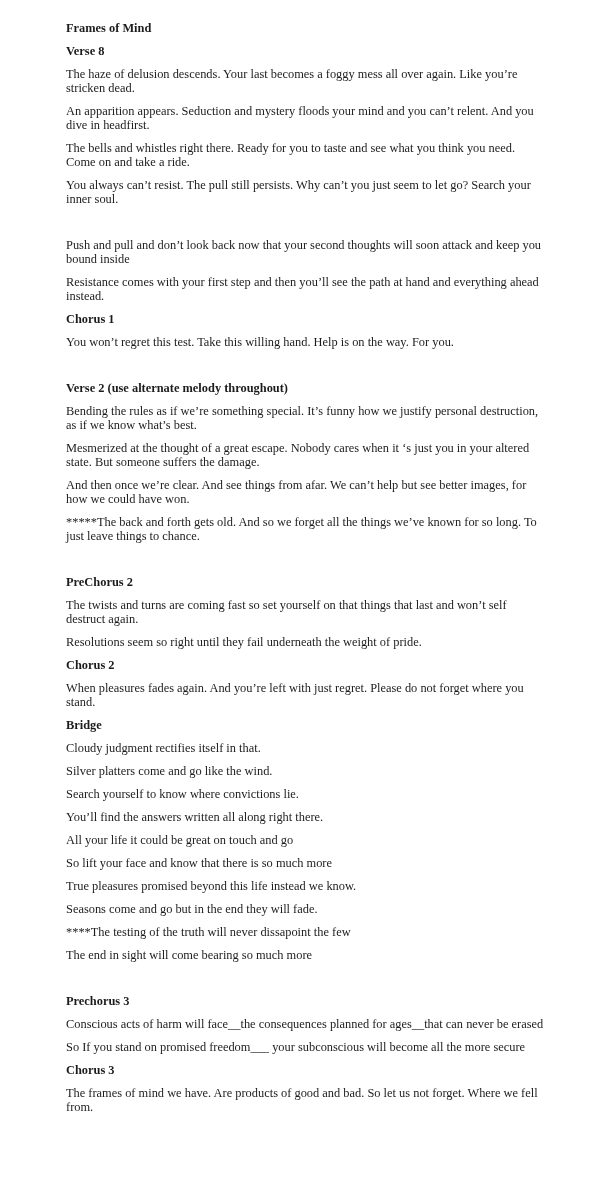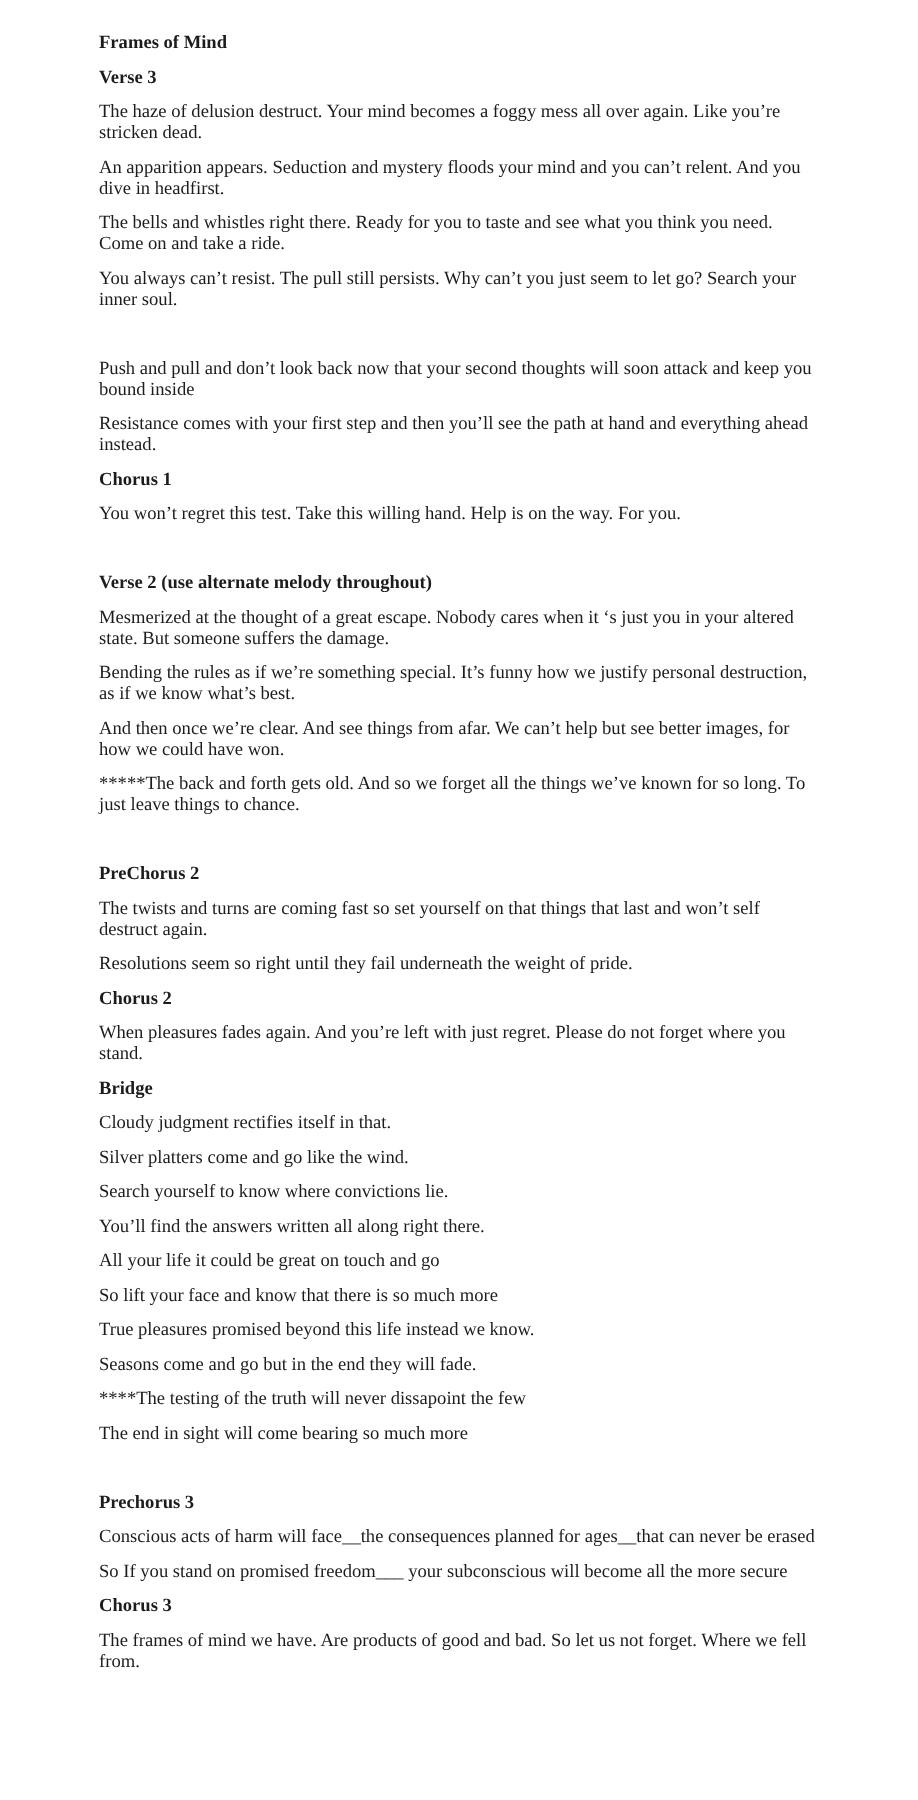--- a/index.html
+++ b/index.html
@@ -35,34 +35,34 @@
   .blank-line {
     height: 23px;
   }
 </style>
 </head>
 <body>
 
 <div class="page" style="color: rgb(28, 28, 28); background: rgb(255, 255, 255);">
   <h1 class="doc-title">Frames of Mind</h1>
   <div>
-      <h2 class="section-heading">Verse 3</h2>
-      <p class="lyric-paragraph">The haze of delusion destruct. Your mind becomes a foggy mess all over again. Like you’re stricken dead.</p>
+      <h2 class="section-heading">Verse 8</h2>
+      <p class="lyric-paragraph">The haze of delusion descends. Your last becomes a foggy mess all over again. Like you’re stricken dead.</p>
       <p class="lyric-paragraph">An apparition appears. Seduction and mystery floods your mind and you can’t relent. And you dive in headfirst.</p>
       <p class="lyric-paragraph">The bells and whistles right there. Ready for you to taste and see what you think you need. Come on and take a ride.</p>
       <p class="lyric-paragraph">You always can’t resist. The pull still persists. Why can’t you just seem to let go? Search your inner soul.</p>
       <div class="blank-line"></div>
       <p class="lyric-paragraph">Push and pull and don’t look back now that your second thoughts will soon attack and keep you bound inside</p>
       <p class="lyric-paragraph">Resistance comes with your first step and then you’ll see the path at hand and everything ahead instead.</p>
       <h2 class="section-heading">Chorus 1</h2>
       <p class="lyric-paragraph">You won’t regret this test. Take this willing hand. Help is on the way. For you.</p>
       <div class="blank-line"></div>
       <h2 class="section-heading">Verse 2 (use alternate melody throughout)</h2>
+      <p class="lyric-paragraph">Bending the rules as if we’re something special. It’s funny how we justify personal destruction, as if we know what’s best.</p>
       <p class="lyric-paragraph">Mesmerized at the thought of a great escape. Nobody cares when it ‘s just you in your altered state. But someone suffers the damage.</p>
-      <p class="lyric-paragraph">Bending the rules as if we’re something special. It’s funny how we justify personal destruction, as if we know what’s best.</p>
       <p class="lyric-paragraph">And then once we’re clear. And see things from afar. We can’t help but see better images, for how we could have won.</p>
       <p class="lyric-paragraph">*****The back and forth gets old. And so we forget all the things we’ve known for so long. To just leave things to chance.</p>
       <div class="blank-line"></div>
       <h2 class="section-heading">PreChorus 2</h2>
       <p class="lyric-paragraph">The twists and turns are coming fast so set yourself on that things that last and won’t self destruct again.</p>
       <p class="lyric-paragraph">Resolutions seem so right until they fail underneath the weight of pride.</p>
       <h2 class="section-heading">Chorus 2</h2>
       <p class="lyric-paragraph">When pleasures fades again. And you’re left with just regret. Please do not forget where you stand.</p>
       <h2 class="section-heading">Bridge</h2>
       <p class="lyric-paragraph">Cloudy judgment rectifies itself in that.</p>

